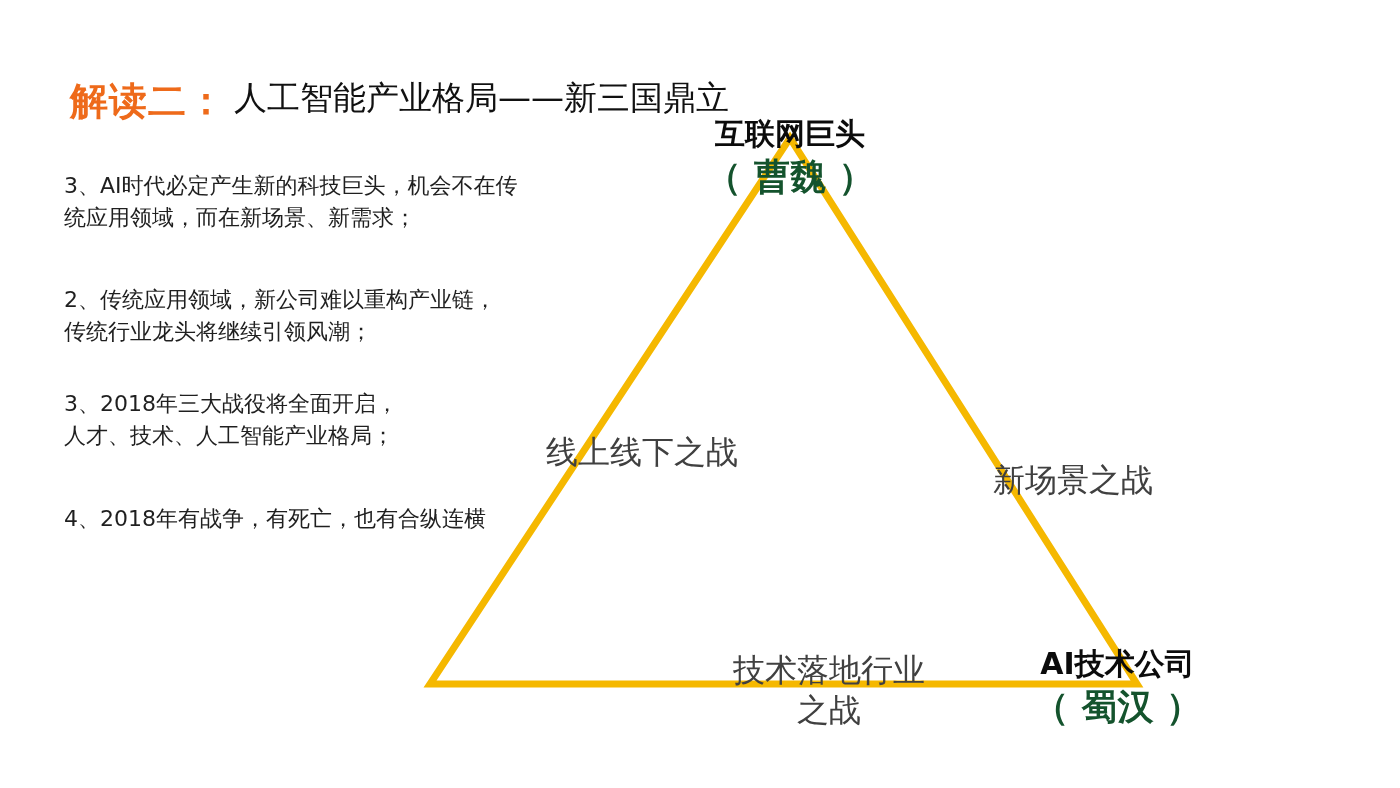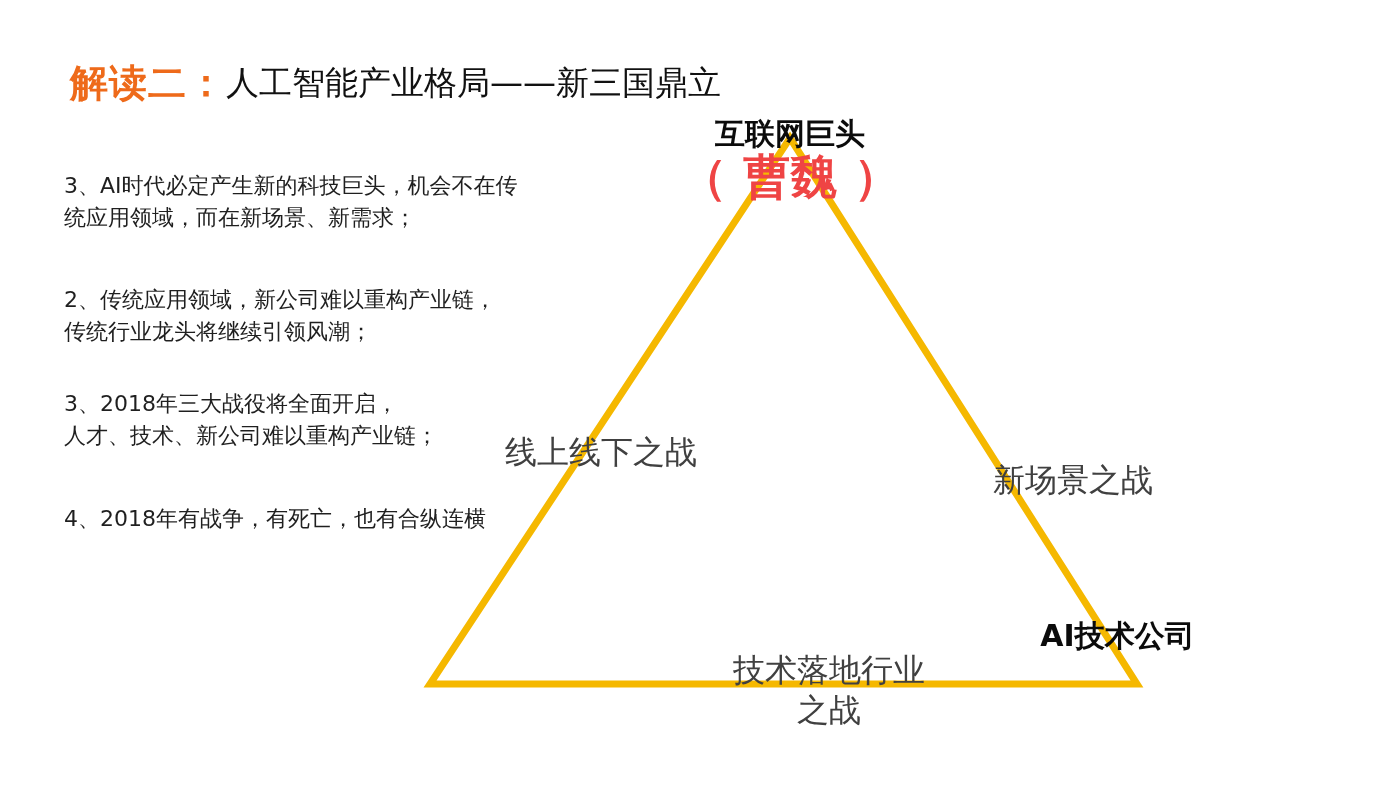--- a/index.html
+++ b/index.html
@@ -1,27 +1,27 @@
 <!DOCTYPE html>
 <html><head>
   <meta charset="utf-8">
   <style>
     html, body { margin: 0; padding: 0; background: #ffffff; }
     body { width: 1400px; height: 788px; position: relative; overflow: hidden;
            font-family: "DejaVu Sans", "Liberation Sans", sans-serif; color: #1a1a1a; }
-    .title { position: absolute; left: 70px; top: 58px; height: 50px; display: flex; align-items: center; white-space: nowrap; }
+    .title { position: absolute; left: 70px; top: 76px; height: 50px; display: flex; align-items: flex-start; white-space: nowrap; }
     .title-prefix { color: #ee6a1a; font-size: 38px; font-weight: bold; letter-spacing: 1px; }
-    .title-main { color: #111; font-size: 33px; }
+    .title-main { color: #111; font-size: 33px; margin-left: 8px; }
     .points { position: absolute; left: 64px; top: 0; width: 560px; }
     .point { position: absolute; left: 0; font-size: 22px; line-height: 32px; color: #1f1f1f; white-space: nowrap; }
     .point .line { display: block; }
     svg.tri { position: absolute; left: 0; top: 0; }
     .node { position: absolute; text-align: center; white-space: nowrap; }
     .node-name { font-size: 30px; font-weight: bold; color: #0b0b0b; line-height: 44px; }
-    .node-alias { font-size: 47px; font-weight: bold; color: #ef4444; line-height: 42px; }
+    .node-alias { font-size: 36px; font-weight: bold; color: #14532d; line-height: 42px; }
     .edge-label { position: absolute; font-size: 32px; color: #404040; text-align: center; line-height: 40px; white-space: nowrap; }
   </style>
 </head>
 <body>
 
 <div class="title">
   <span class="title-prefix">解读二：</span>
   <span class="title-main">人工智能产业格局——新三国鼎立</span>
 </div>
 
@@ -29,41 +29,42 @@
   <div class="point" style="top:170px">
     <span class="line">3、AI时代必定产生新的科技巨头，机会不在传</span>
     <span class="line">统应用领域，而在新场景、新需求；</span>
   </div>
   <div class="point" style="top:284px">
     <span class="line">2、传统应用领域，新公司难以重构产业链，</span>
     <span class="line">传统行业龙头将继续引领风潮；</span>
   </div>
   <div class="point" style="top:388px">
     <span class="line">3、2018年三大战役将全面开启，</span>
-    <span class="line">人才、技术、新公司难以重构产业链；</span>
+    <span class="line">人才、技术、人工智能产业格局；</span>
   </div>
   <div class="point" style="top:503px">
     <span class="line">4、2018年有战争，有死亡，也有合纵连横</span>
   </div>
 </div>
 
 <svg class="tri" width="1400" height="788">
   <polygon points="790,138 430,684 1137,684" fill="none" stroke="#f5b800" stroke-width="7" stroke-linejoin="miter"></polygon>
 </svg>
 
-<div class="edge-label" style="left:505px; top:432px;">线上线下之战</div>
+<div class="edge-label" style="left:546px; top:432px;">线上线下之战</div>
 <div class="edge-label" style="left:993px; top:432px;margin-top:28px;">新场景之战</div>
 <div class="edge-label" style="left:723px; top:650px; width:212px;">
   <div>技术落地行业</div>
   <div>之战</div>
 </div>
 
 <div class="node" style="left:680px; top:112px; width:220px;">
   <div class="node-name">互联网巨头</div>
   <div class="node-alias">（ 曹魏 ）</div>
 </div>
 
 <div class="node" style="left:300px; top:636px; width:265px;">
 </div>
 
-<div class="node" style="left:1005px; top:614px; width:225px;">
+<div class="node" style="left:1005px; top:642px; width:225px;">
   <div class="node-name">AI技术公司</div>
+  <div class="node-alias">（ 蜀汉 ）</div>
 </div>
 
 </body></html>

